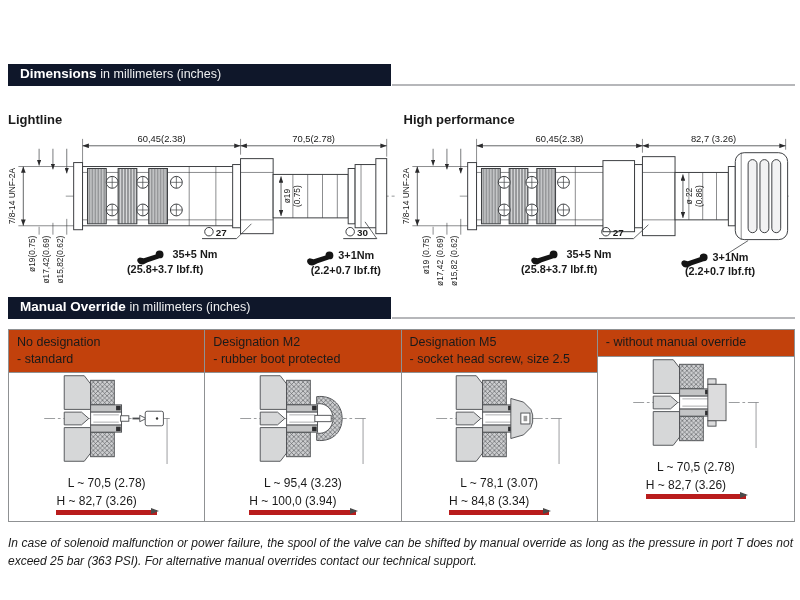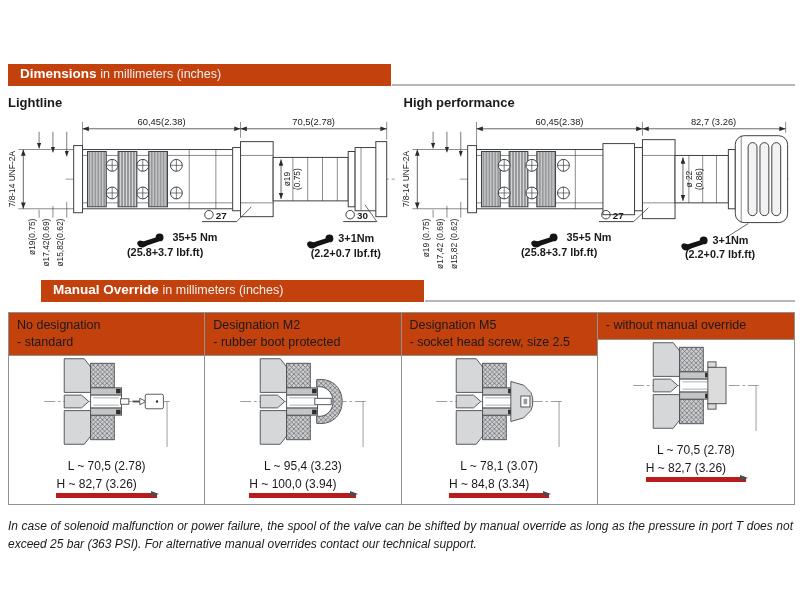--- a/index.html
+++ b/index.html
@@ -1,35 +1,35 @@
 <!DOCTYPE html>
 <html><head>
 <meta charset="utf-8">
 <style>
   html,body{margin:0;padding:0;background:#fff;}
   body{width:800px;height:600px;font-family:"Liberation Sans",sans-serif;color:#1a1a1a;overflow:hidden;}
   .page{padding:0 5px 0 8px;}
   .top-space{height:64px;}
   .bar-row{display:flex;align-items:flex-end;}
-  .bar{width:371px;background:#c2410c;color:#fff;padding:3px 0 4px 12px;font-size:13.5px;line-height:1.1;}
+  .bar{width:371px;background:#0f172a;color:#fff;padding:3px 0 4px 12px;font-size:13.5px;line-height:1.1;}
   .bar .bar-title{font-weight:bold;}
   .bar .bar-sub{font-weight:normal;font-size:12.5px;color:#eeeff0;}
   .bar-tail{flex:1;height:2px;background:#b6b7ba;margin-left:1px;}
-  .heads{display:flex;margin-top:9px;}
+  .heads{display:flex;margin-top:26px;}
   .dhalf{width:50%;}
   .dwg-title{font-size:13px;font-weight:bold;margin:0;}
   .heads .dhalf:nth-child(2) .dwg-title{margin-left:2px;}
   .drawings{display:flex;margin-top:2px;}
   .drawings svg{display:block;width:394px;height:158px;}
   svg text{font-family:"Liberation Sans",sans-serif;fill:#1a1a1a;stroke:none;}
   .dim{font-size:9.5px;}
   .rot{font-size:8.5px;}
   .torq{font-size:11px;font-weight:bold;}
   .wsize{font-size:10px;font-weight:bold;}
-  .mo-bar{margin-top:10px;margin-left:33px;}
+  .mo-bar{margin-top:10px;}
   .mo-table{display:grid;grid-template-columns:repeat(4,1fr);border:1px solid #8f9193;margin-top:10px;}
   .mo-col{border-right:1px solid #8f9193;display:flex;flex-direction:column;}
   .mo-col:last-child{border-right:none;}
   .mo-head{background:#c2410c;border-bottom:1px solid #8f9193;padding:4px 8px 5px 8px;font-size:12.5px;line-height:1.35;}
   .mo-body{height:142px;background:#fff;display:flex;flex-direction:column;align-items:center;justify-content:flex-end;padding-bottom:6px;gap:8px;}
   .mo-body svg{display:block;width:150px;height:100px;margin-bottom:2px;}
   .mo-lh{font-size:12px;text-align:center;line-height:1.5;}
   .uline{border-bottom:5px solid #b91c1c;padding-right:20px;position:relative;display:inline-block;}
   .uline::after{content:"";position:absolute;right:-2px;bottom:-4px;width:0;height:0;
     border-top:3.5px solid transparent;border-bottom:3.5px solid transparent;border-left:8px solid #4a4a4a;}

